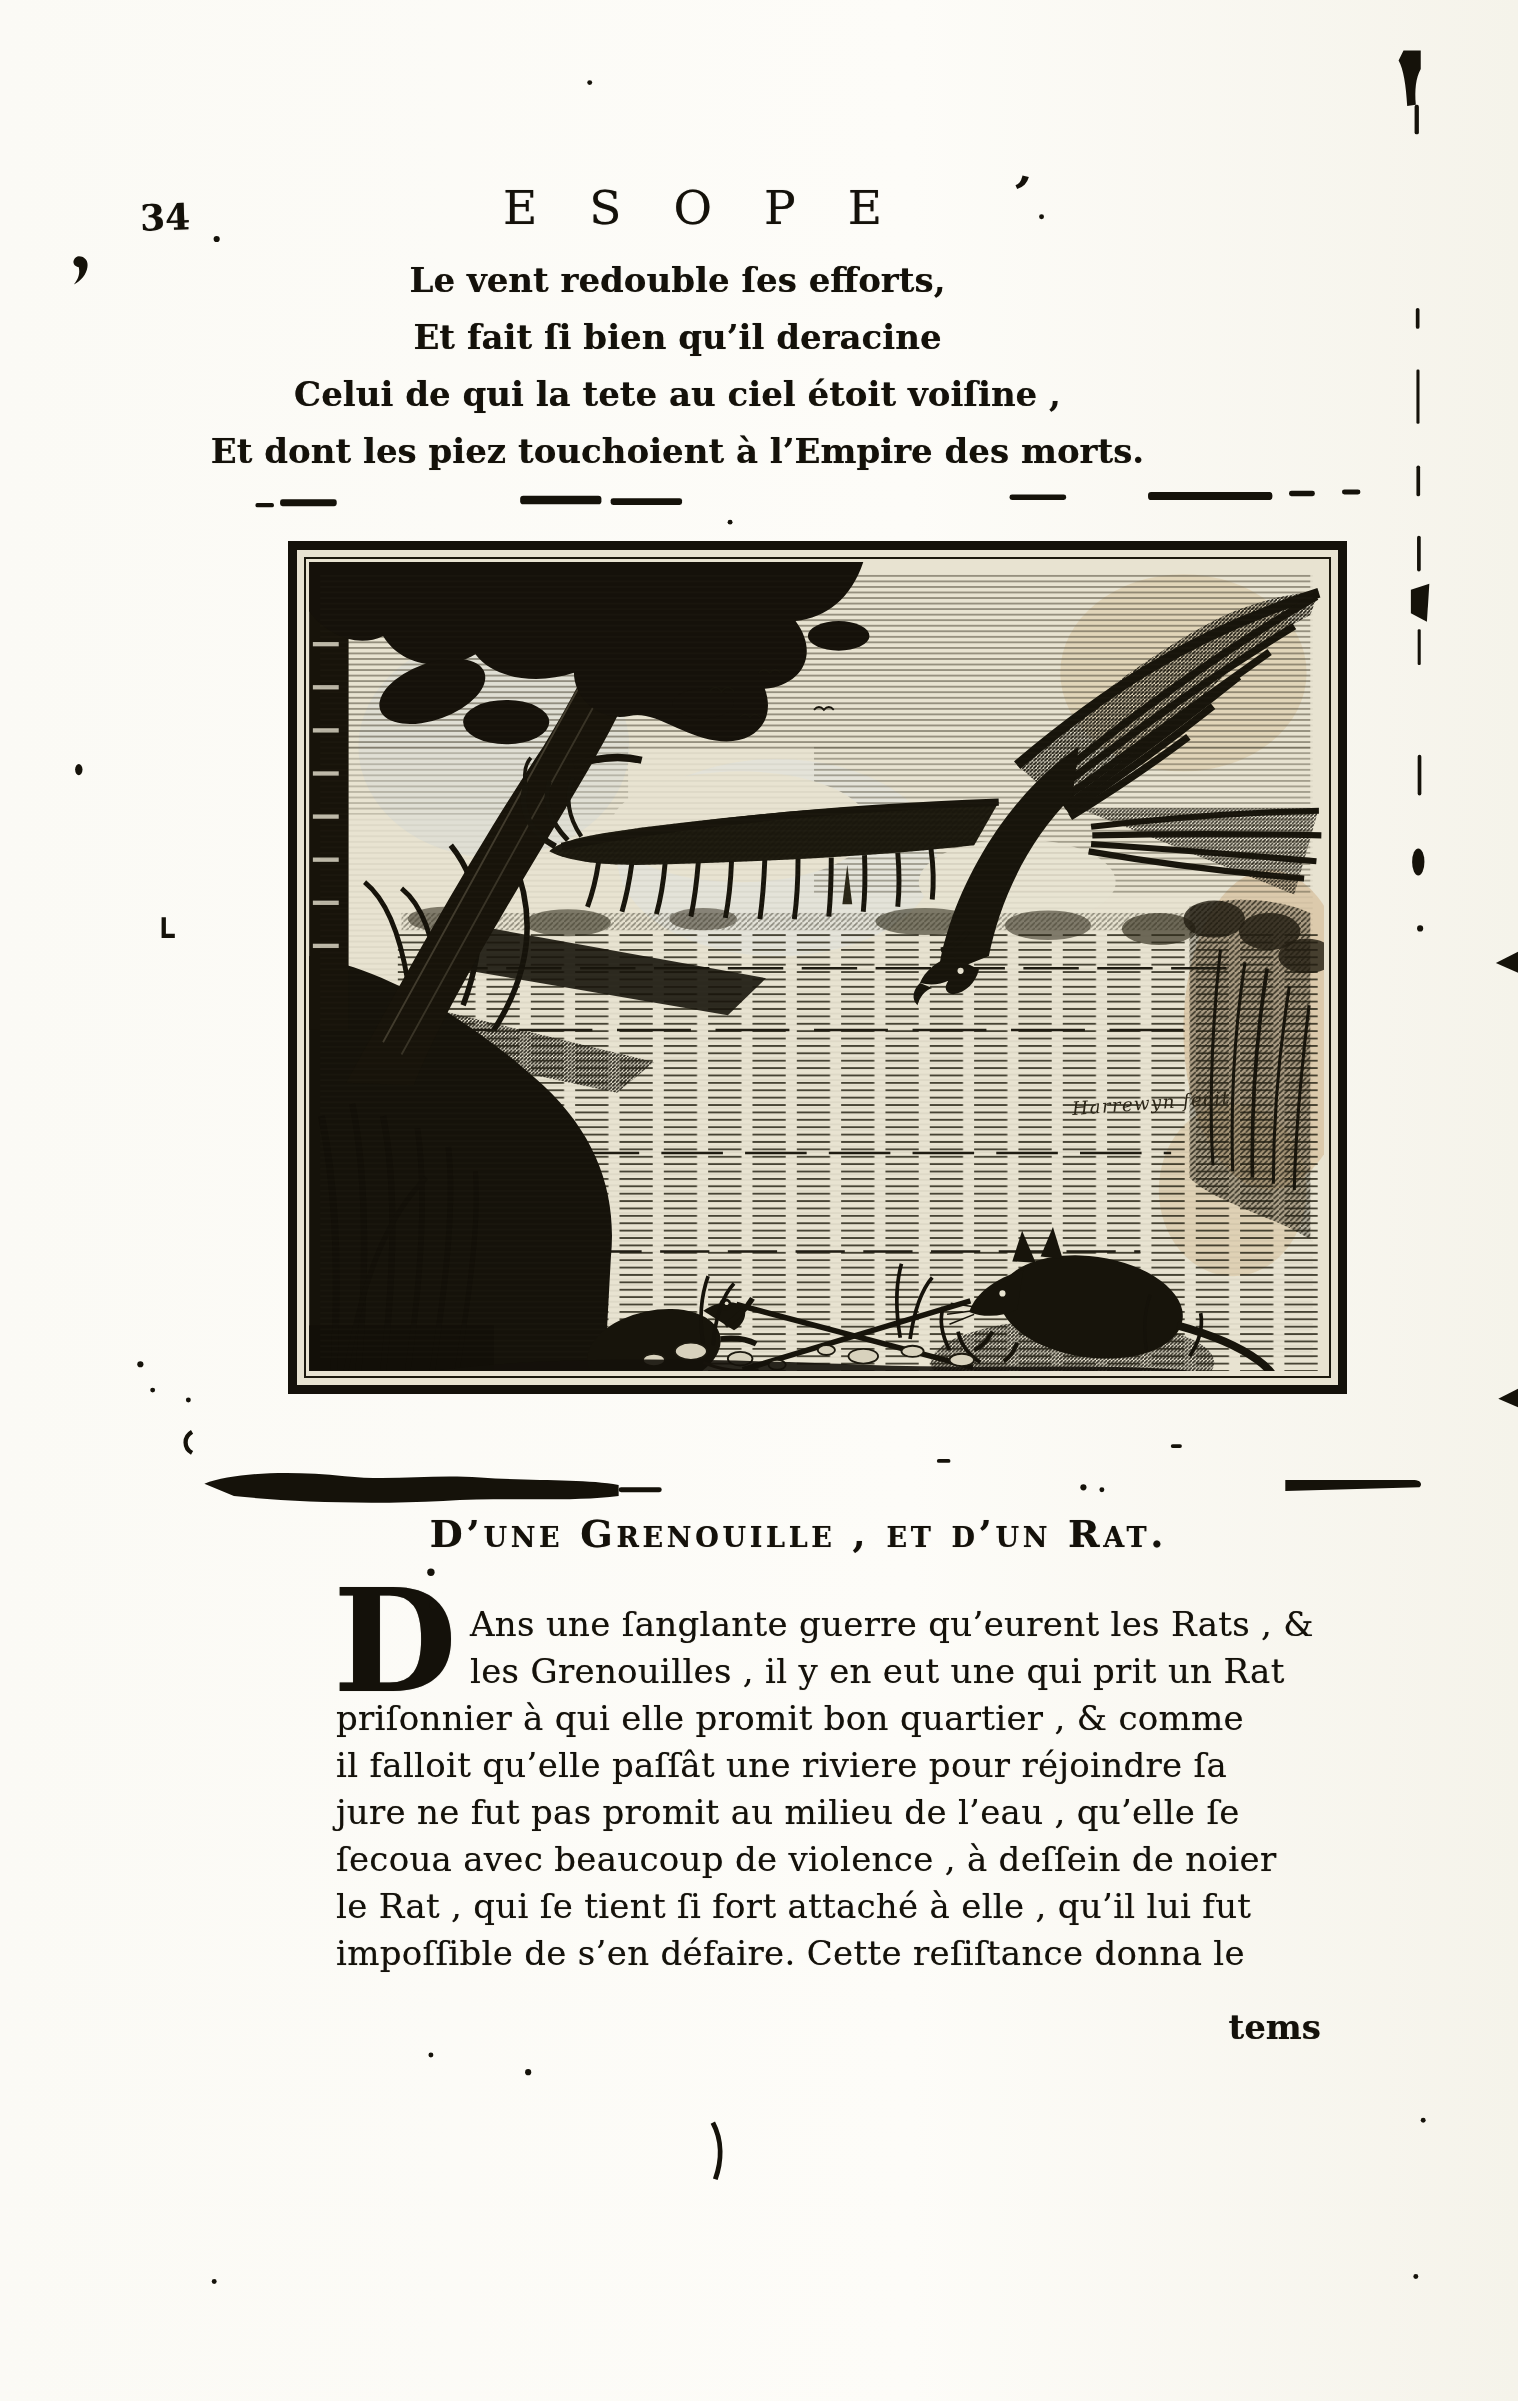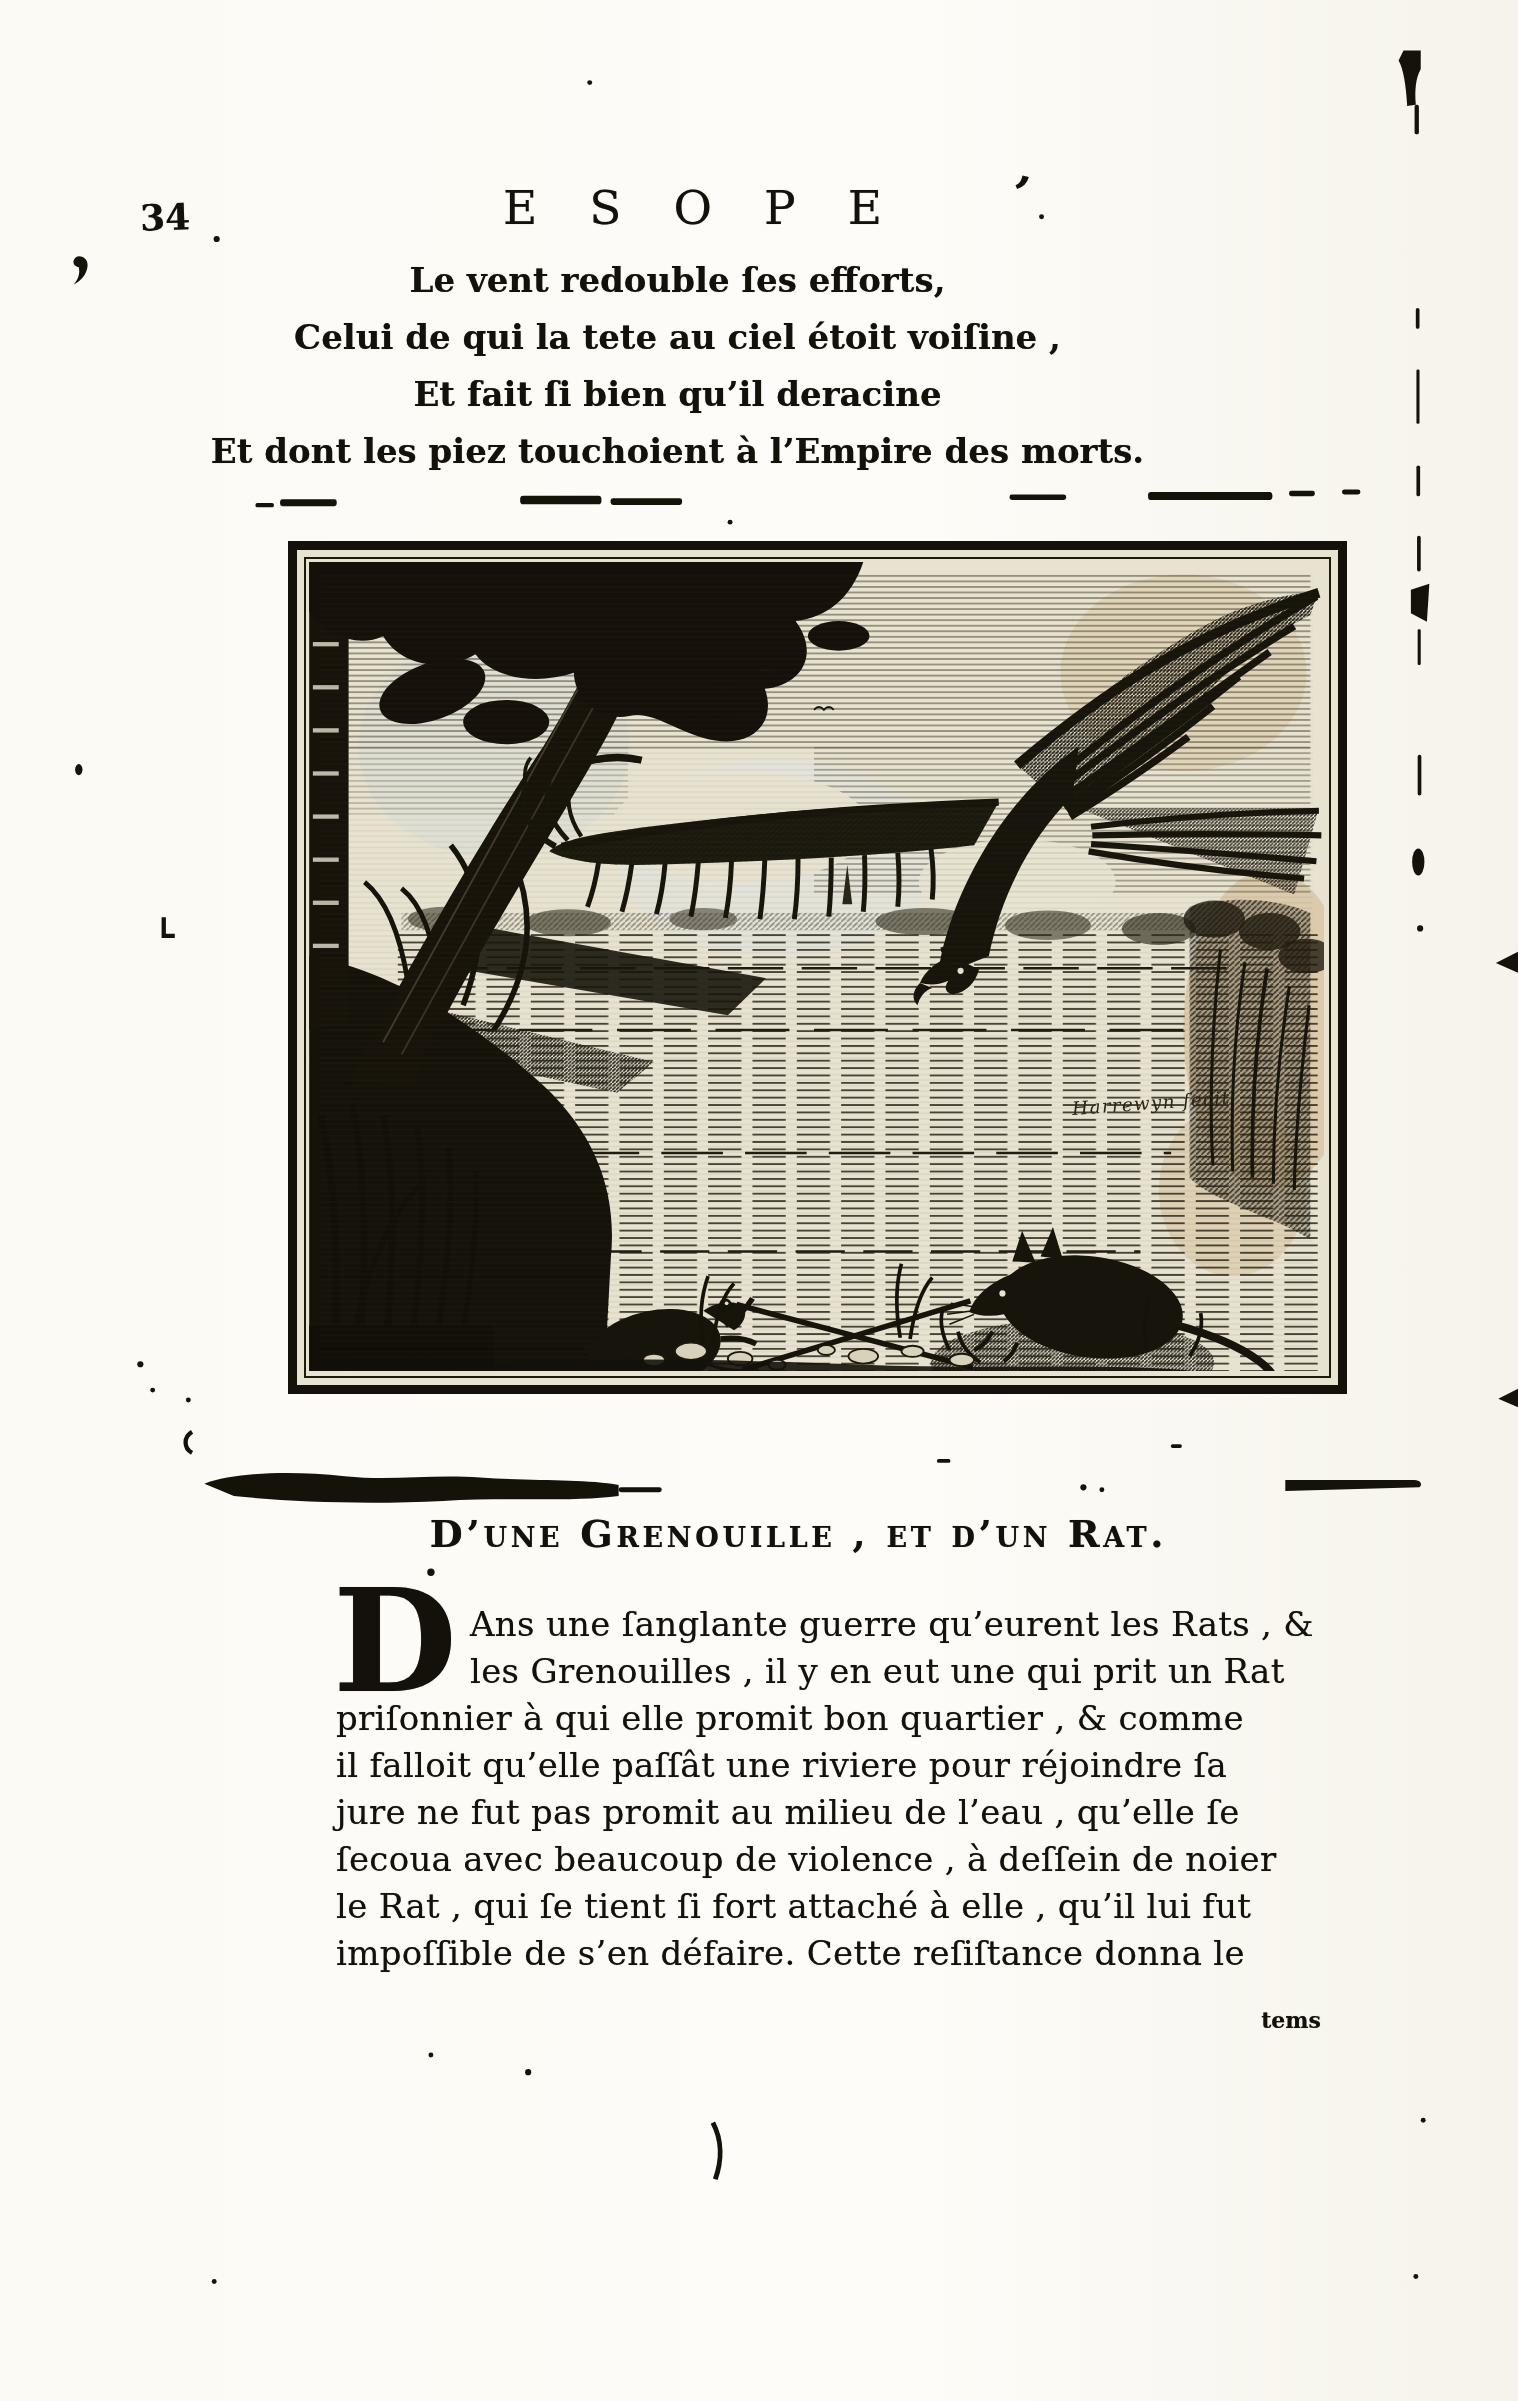--- a/index.html
+++ b/index.html
@@ -21,38 +21,38 @@
   .plate-inner-frame{position:absolute;inset:7.4px;border:2.5px solid #1c190e;pointer-events:none;}
   .plate svg.engraving{position:absolute;left:12.3px;top:12.3px;}
   
   .fable-title{position:absolute;left:259px;top:1495px;width:1047px;margin:16px;text-align:center;
        font-size:38px;font-weight:bold;font-variant:small-caps;letter-spacing:3.7px;}
   
   .body{position:absolute;left:336px;top:1601px;width:985px;}
   .bline{font-size:34px;font-weight:normal;line-height:47px;white-space:nowrap;letter-spacing:0.3px;}
   .bline.ind{padding-left:134px;}
   .dropcap{position:absolute;left:333px;top:1580px;font-size:143px;line-height:123px;font-weight:bold;}
-  .catchword{margin-top:29.6px;text-align:right;font-size:22px;font-weight:bold;}
+  .catchword{margin-top:29.6px;text-align:right;font-size:34px;font-weight:bold;}
   .marks{position:absolute;left:0;top:0;pointer-events:none;}
 </style>
 </head>
 <body>
 
 <div class="page">
 
   <span class="pagenum txt">34</span>
   <div class="header">
     <span class="running txt">ESOPE</span>
   </div>
   <span class="flourish">’</span>
 
   <div class="verse">
     <div class="vline txt">Le vent redouble ſes efforts,</div>
+    <div class="vline txt">Et fait ſi bien qu’il deracine</div>
     <div class="vline txt">Celui de qui la tete au ciel étoit voiſine ,</div>
-    <div class="vline txt">Et fait ſi bien qu’il deracine</div>
     <div class="vline txt">Et dont les piez touchoient à l’Empire des morts.</div>
   </div>
 
   <div class="plate">
     <div class="plate-inner-frame"></div>
     <svg class="engraving" width="1015" height="809" viewBox="0 0 1648 1314" xmlns="http://www.w3.org/2000/svg">
       <defs>
         <pattern id="p-sky" width="12" height="9" patternUnits="userSpaceOnUse">
           <path d="M0 4.5 H12" stroke="#4c4736" stroke-width="2"></path>
         </pattern>

